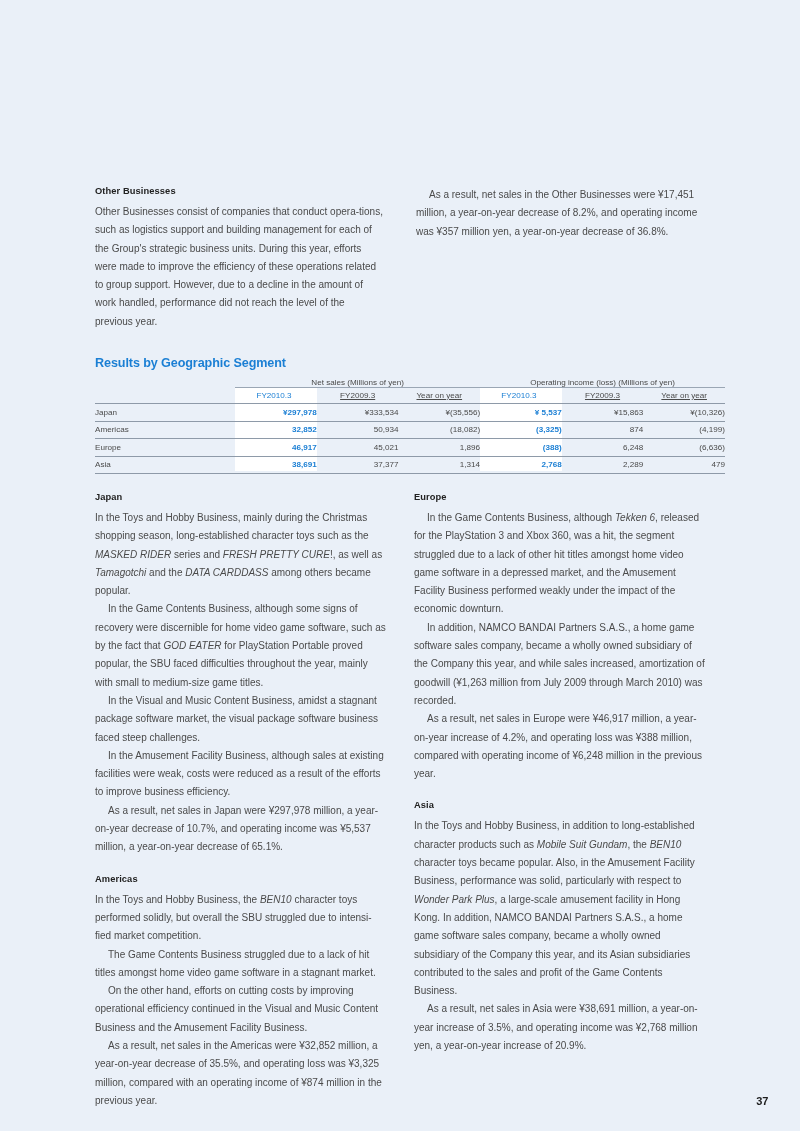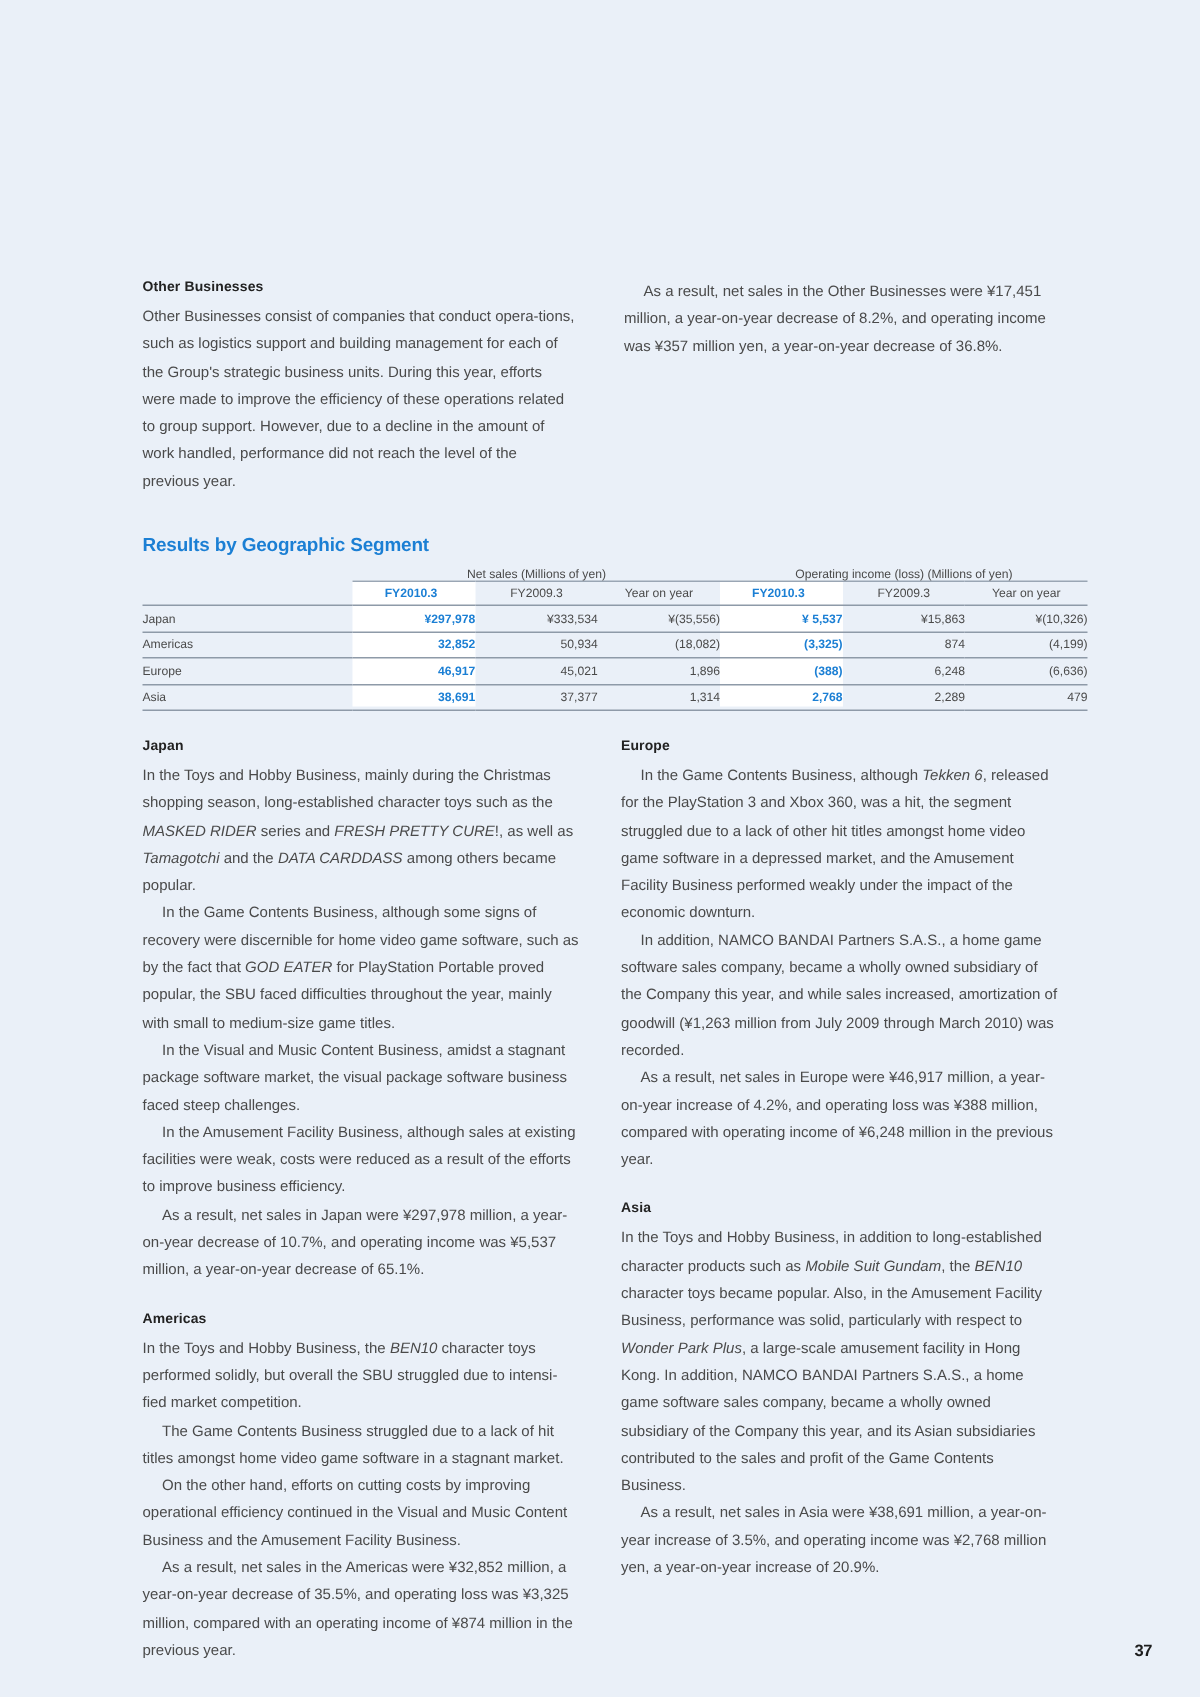--- a/index.html
+++ b/index.html
@@ -104,23 +104,23 @@
     padding-right: 7px;
     color: #55565a;
   }
   .col-row th.spacer,
   .grp-row th.spacer { border: none; }
   .col-row th.hl,
   .col-row th.c-fy10 {
     text-align: center;
     padding-right: 4px;
     color: #1b7fd4;
-    font-weight: bold;
-  }
-  .col-row th.c-other { text-align: center; padding-right: 0; }
+    font-weight: normal;
+  }
+  .col-row th.c-other { text-align: center; padding-right: 0; text-decoration: underline; }
 
   tbody tr td {
     height: 16.5px;
     vertical-align: middle;
     border-top: 0.8px solid #8e9aa8;
   }
   tbody tr:last-child td { border-bottom: 0.8px solid #8e9aa8; }
   td.label {
     text-align: left;
     padding-left: 2px;

